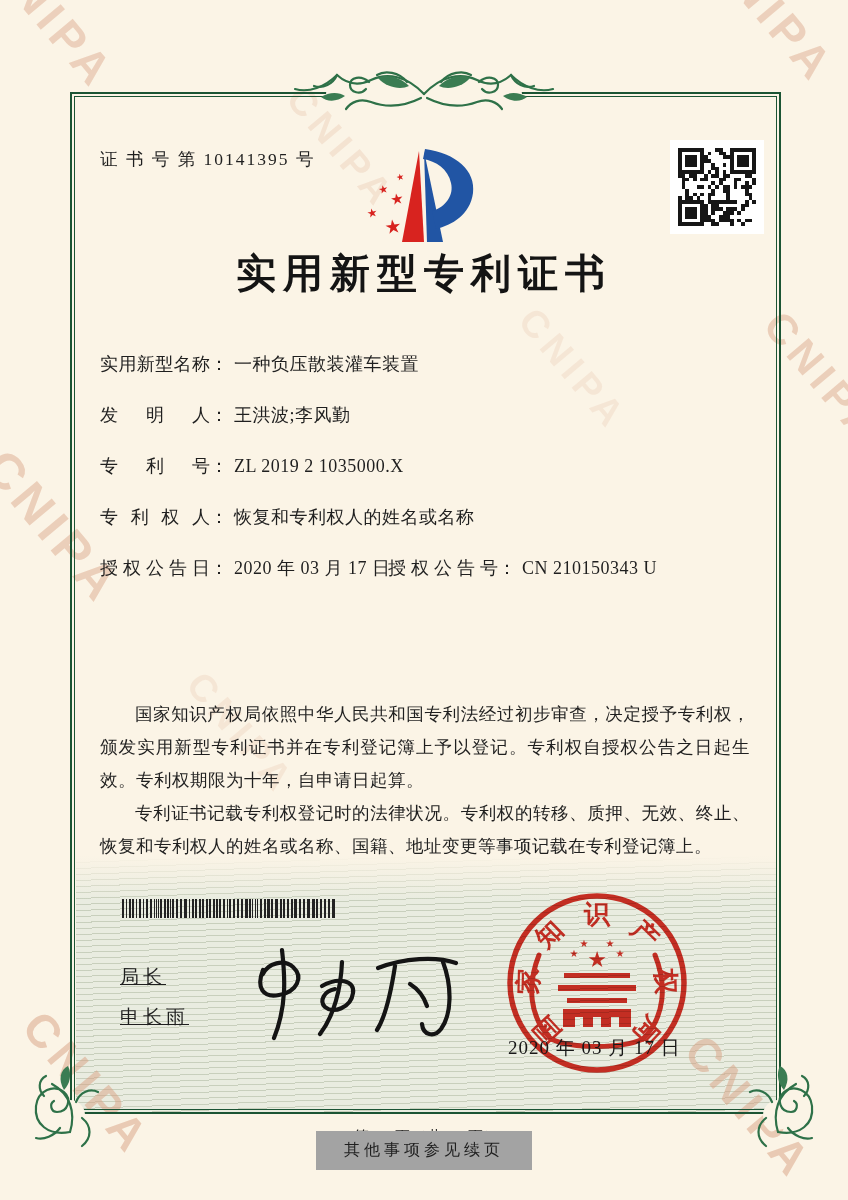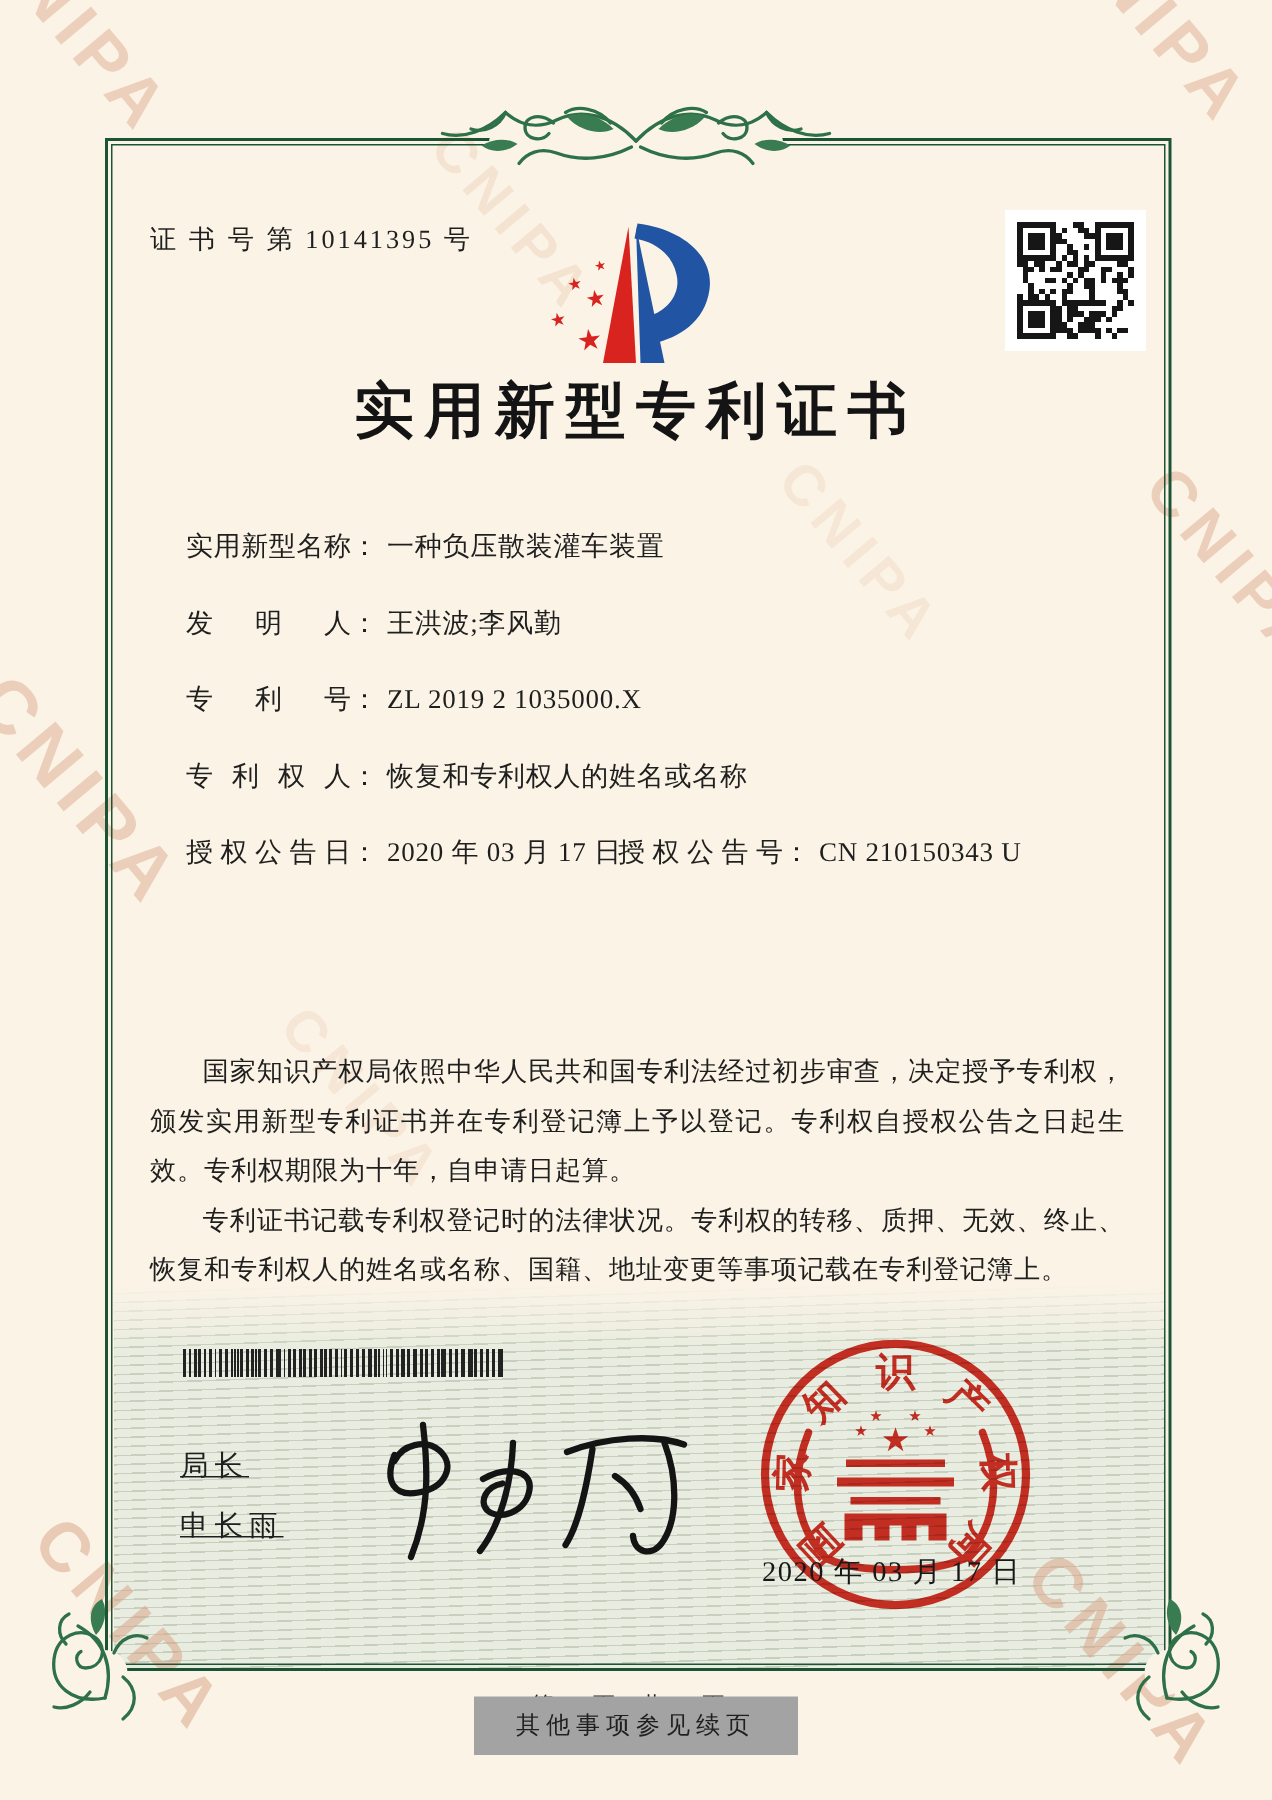--- a/index.html
+++ b/index.html
@@ -39,21 +39,21 @@
   .cert-no{position:absolute;left:100px;top:147px;font-size:17.5px;letter-spacing:2px;z-index:10;text-align:right;}
   .logo{position:absolute;left:345px;top:137px;z-index:10;}
   .qr-box{position:absolute;left:670px;top:140px;width:94px;height:94px;background:#fff;z-index:10;
           display:flex;align-items:center;justify-content:center;}
   .title{position:absolute;left:0;right:0;top:246px;margin:0;text-align:center;
          font-size:40px;font-weight:700;letter-spacing:7px;color:#141414;z-index:10;}
 
   
   .fields{position:absolute;left:100px;top:352px;width:660px;z-index:10;}
   .frow{height:19px;margin-bottom:32px;font-size:18px;white-space:nowrap;position:relative;}
-  .f-label{display:inline-block;width:110px;text-align:justify;text-align-last:justify;margin-left:24px;}
+  .f-label{display:inline-block;width:110px;text-align:justify;text-align-last:justify;}
   .f-value{margin-left:6px;letter-spacing:.5px;}
   .g2{position:absolute;left:288px;top:0;}
 
   
   .paras{position:absolute;left:100px;top:698px;width:650px;font-size:17.5px;line-height:33px;
          text-align:justify;z-index:10;}
   .paras p{margin:0;text-indent:2em;letter-spacing:.5px;}
 
   
   .barcode{position:absolute;left:122px;top:899px;z-index:10;}

